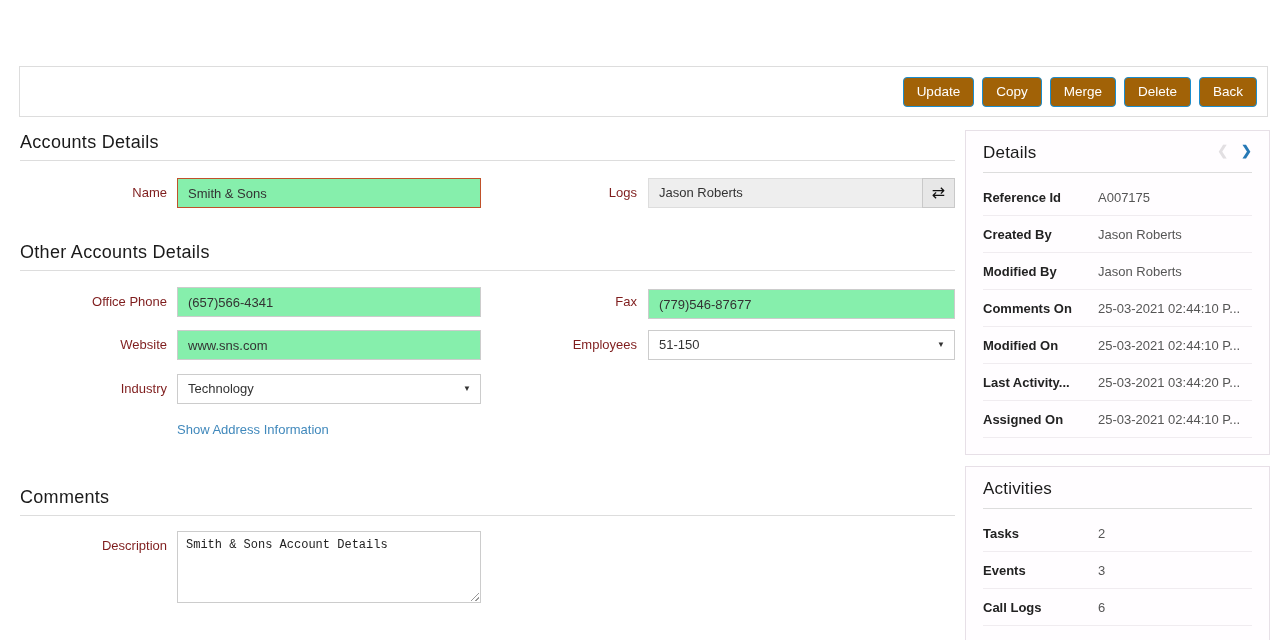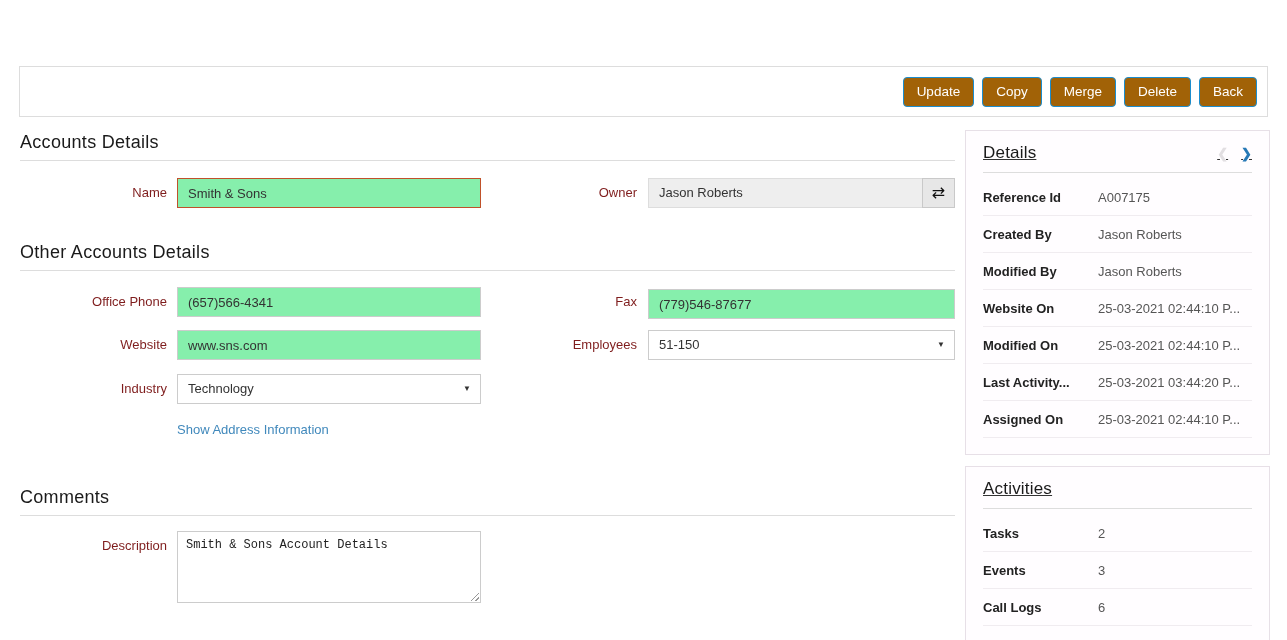--- a/index.html
+++ b/index.html
@@ -90,23 +90,22 @@
     clip-path:polygon(100% 0, 100% 100%, 0 100%); cursor:nwse-resize;
   }
   
   .panel {
     position:absolute; left:965px; width:305px;
     border:1px solid #e7e0e7; background:#fffdff;
   }
   #details-panel    { top:130px; height:325px; }
   #activities-panel { top:466px; height:196px; }
   .panel-head {
-    display:flex; align-items:center; justify-content:space-between;
+    display:flex; align-items:flex-start; justify-content:space-between;
     padding:12px 17px 9px 17px;
-    text-decoration:underline;
   }
   .panel-title { font-size:17px; color:#1a1a1a; font-weight:400; letter-spacing:0.2px; }
   .panel-nav { display:flex; gap:13px; font-size:13px; font-weight:bold; }
   .chev-prev { color:#e2dfe2; cursor:default; }
   .chev-next { color:#2779b6; cursor:pointer; }
   .panel-rule { border-bottom:1px solid #ddd; margin:0 17px; }
   .prows { margin-top:6px; }
   .prow {
     display:flex; align-items:center; height:37px; margin:0 17px;
     border-bottom:1px solid #f0ecf0; font-size:13px;
@@ -126,21 +125,21 @@
     <button class="btn">Merge</button>
     <button class="btn">Delete</button>
     <button class="btn">Back</button>
   </div>
 
   <div class="section-heading" id="sec-accounts">Accounts Details</div>
 
   <div class="flabel col1" style="top:178px;">Name</div>
   <input class="finput col1-field focused" style="top: 178px;" type="text" value="Smith &amp; Sons">
 
-  <div class="flabel col2" style="top:178px;">Owner</div>
+  <div class="flabel col2" style="top:178px;">Logs</div>
   <div class="owner-box">
     <span>Jason Roberts</span>
     <span class="owner-swap">
       <span>⇄</span>
     </span>
   </div>
 
   <div class="section-heading" id="sec-other">Other Accounts Details</div>
 
   <div class="flabel col1" style="top:287px;">Office Phone</div>
@@ -188,21 +187,21 @@
       </div>
       <div class="prow">
         <span class="prow-label">Created By</span>
         <span class="prow-value">Jason Roberts</span>
       </div>
       <div class="prow">
         <span class="prow-label">Modified By</span>
         <span class="prow-value">Jason Roberts</span>
       </div>
       <div class="prow">
-        <span class="prow-label">Website On</span>
+        <span class="prow-label">Comments On</span>
         <span class="prow-value">25-03-2021 02:44:10 P...</span>
       </div>
       <div class="prow">
         <span class="prow-label">Modified On</span>
         <span class="prow-value">25-03-2021 02:44:10 P...</span>
       </div>
       <div class="prow">
         <span class="prow-label">Last Activity...</span>
         <span class="prow-value">25-03-2021 03:44:20 P...</span>
       </div>

